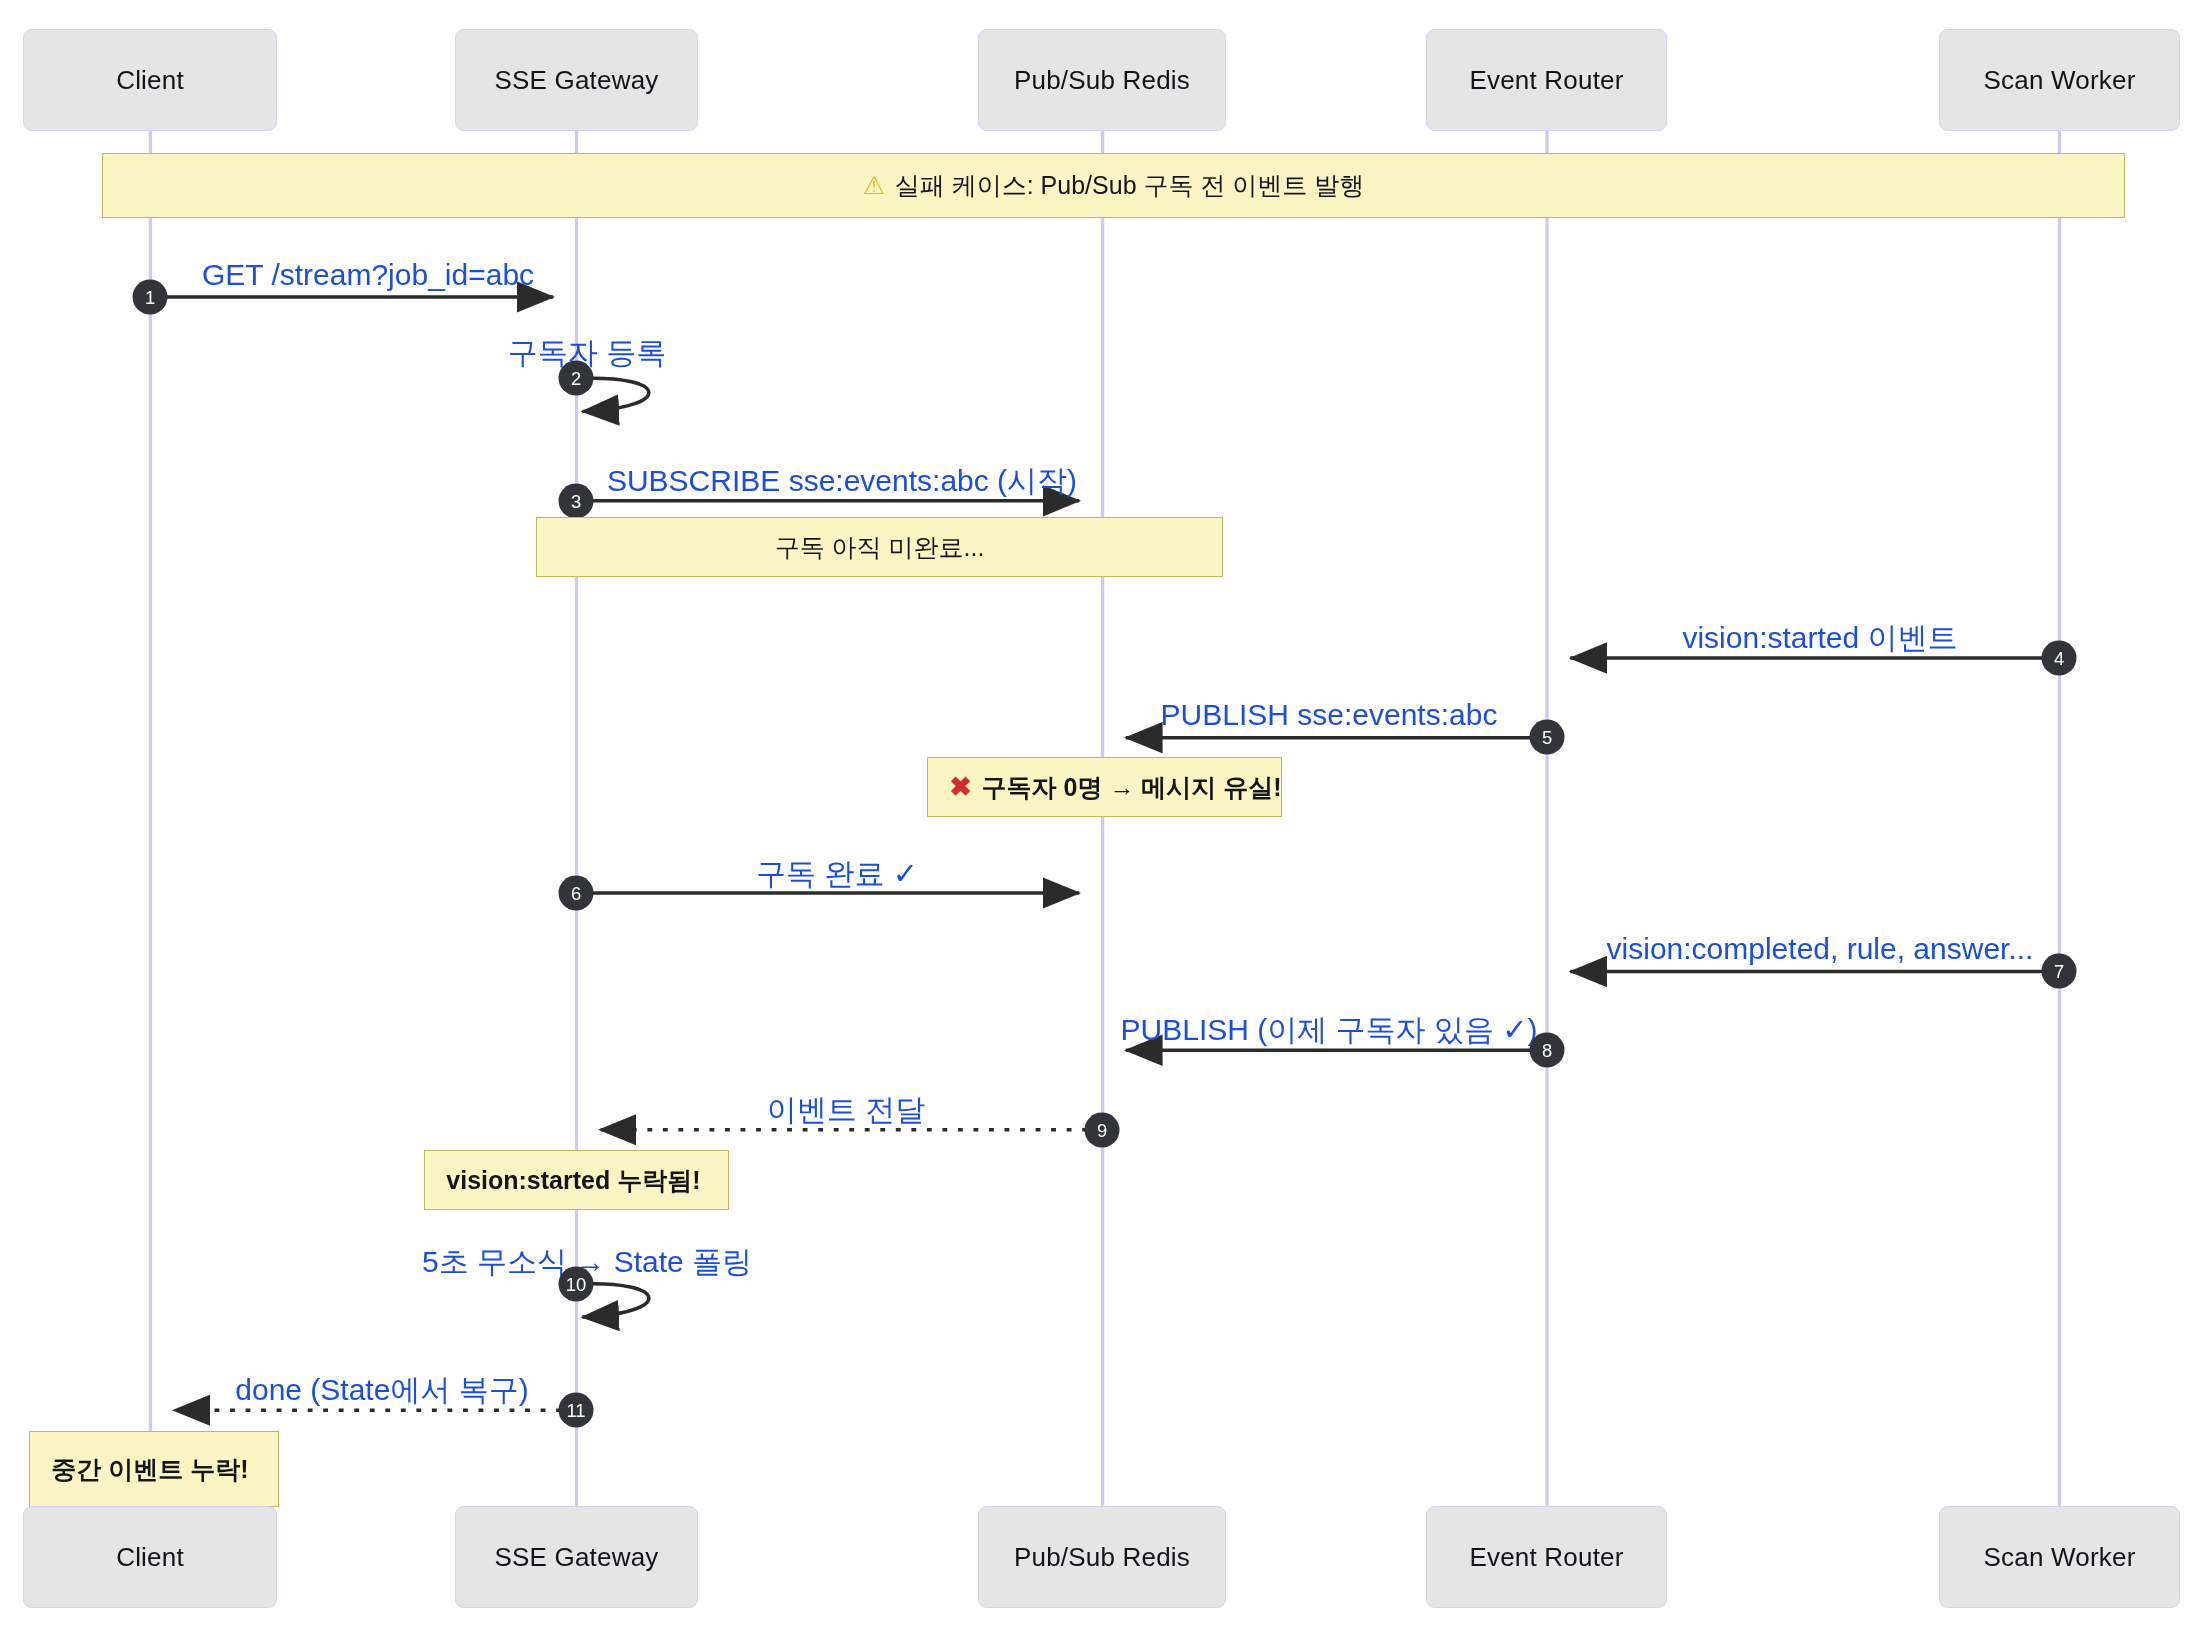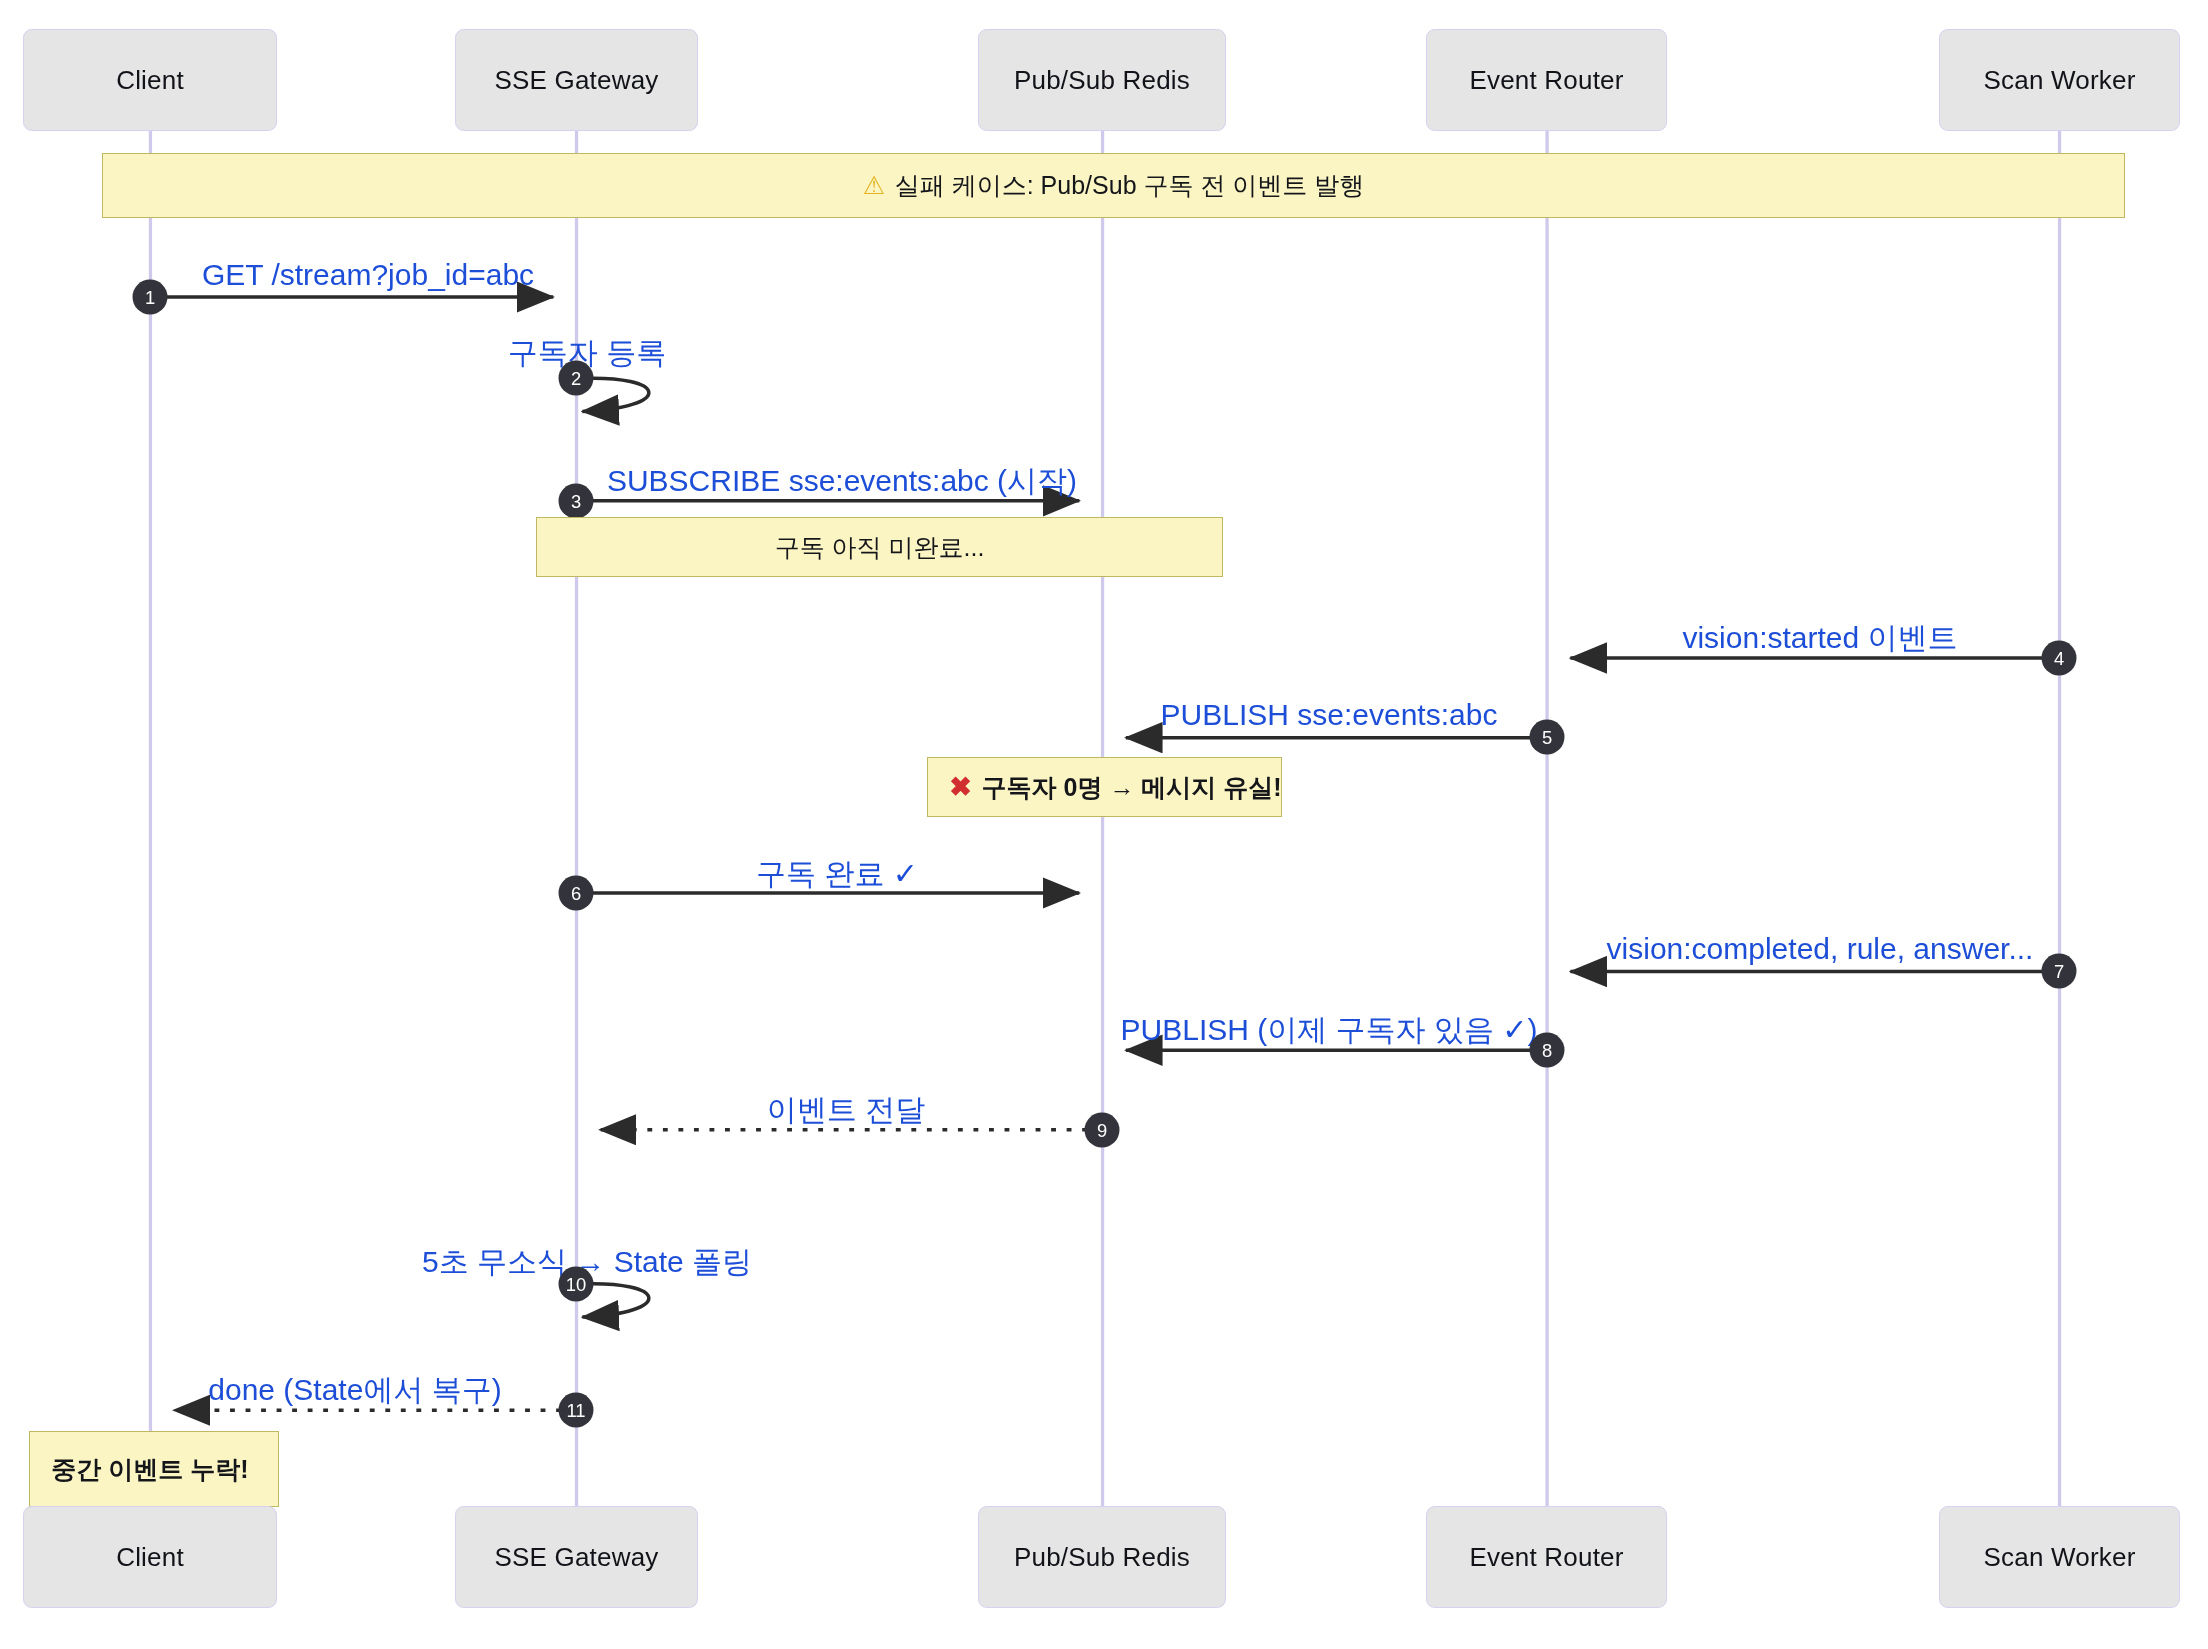--- a/index.html
+++ b/index.html
@@ -129,21 +129,21 @@
   <div class="msg-label" style="left:368px;  top:258px;">GET /stream?job_id=abc</div>
   <div class="msg-label" style="left:587px;  top:333px;">구독자 등록</div>
   <div class="msg-label" style="left:842px;  top:461px;">SUBSCRIBE sse:events:abc (시작)</div>
   <div class="msg-label" style="left:1820px; top:618px;">vision:started 이벤트</div>
   <div class="msg-label" style="left:1329px; top:698px;">PUBLISH sse:events:abc</div>
   <div class="msg-label" style="left:837px;  top:854px;">구독 완료 ✓</div>
   <div class="msg-label" style="left:1820px; top:932px;">vision:completed, rule, answer...</div>
   <div class="msg-label" style="left:1329px; top:1010px;">PUBLISH (이제 구독자 있음 ✓)</div>
   <div class="msg-label" style="left:846px;  top:1090px;">이벤트 전달</div>
   <div class="msg-label" style="left:587px;  top:1242px;">5초 무소식 → State 폴링</div>
-  <div class="msg-label" style="left:355px;  top:1370px;">done (State에서 복구)</div>
+  <div class="msg-label" style="left:382px;  top:1370px;">done (State에서 복구)</div>
 
   <div class="seqnum" style="left:150px;  top:297px;">1</div>
   <div class="seqnum" style="left:576px;  top:378px;">2</div>
   <div class="seqnum" style="left:576px;  top:501px;">3</div>
   <div class="seqnum" style="left:2059px; top:658px;">4</div>
   <div class="seqnum" style="left:1547px; top:737px;">5</div>
   <div class="seqnum" style="left:576px;  top:893px;">6</div>
   <div class="seqnum" style="left:2059px; top:971px;">7</div>
   <div class="seqnum" style="left:1547px; top:1050px;">8</div>
   <div class="seqnum" style="left:1102px; top:1130px;">9</div>
@@ -152,20 +152,23 @@
 
   <div class="note center" style="left:536px; top:517px; width:687px; height:60px;">
     <span>구독 아직 미완료...</span>
   </div>
 
   <div class="note left bold" style="left:927px; top:757px; width:355px; height:60px;">
     <span class="xmark">✖</span>
     <span>구독자 0명 → 메시지 유실!</span>
   </div>
 
+  <div class="note left bold" style="left:424px; top:1150px; width:305px; height:60px;">
+    <span>vision:started 누락됨!</span>
+  </div>
 
   <div class="note left bold" style="left:29px; top:1431px; width:250px; height:76px;">
     <span>중간 이벤트 누락!</span>
   </div>
 
   <div class="participant" style="left:23px;   top:1506px; width:254px; height:102px;">
       <span>Client</span>
     </div>
   <div class="participant" style="left:455px;  top:1506px; width:243px; height:102px;">
       <span>SSE Gateway</span>

